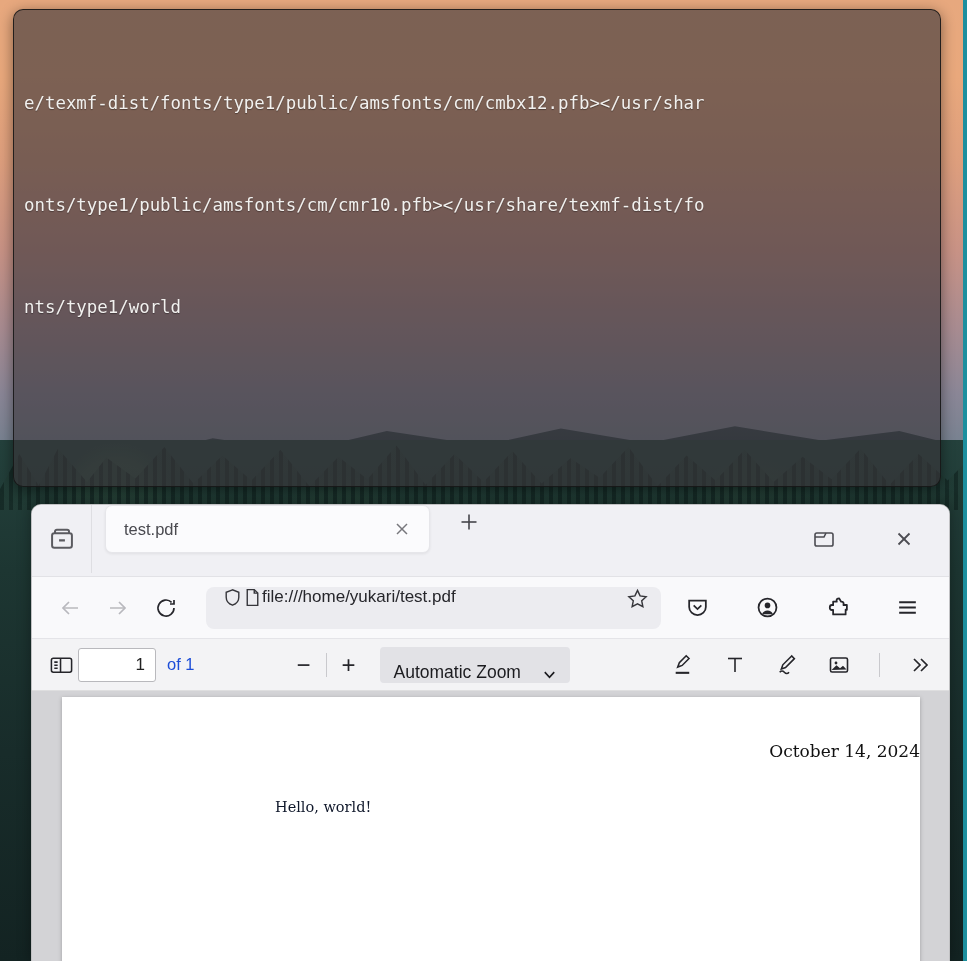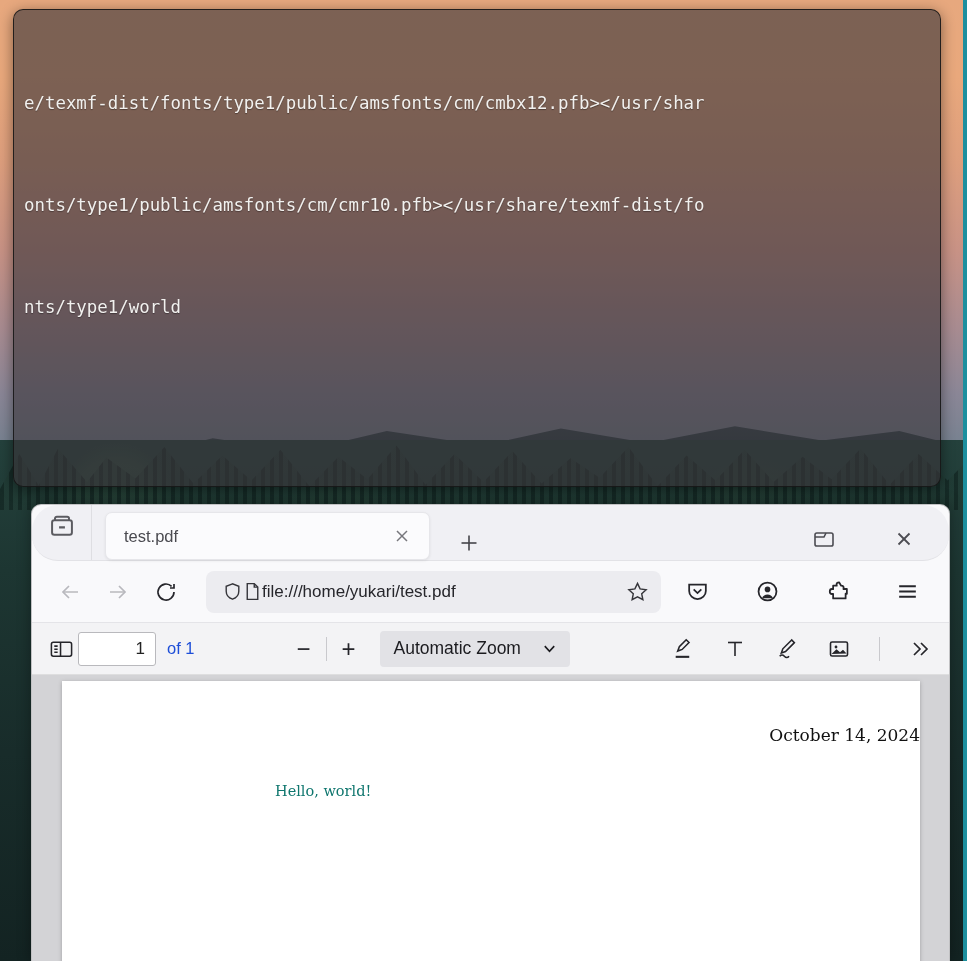--- a/index.html
+++ b/index.html
@@ -87,25 +87,24 @@
     background:#f9f9fb;
     border:1px solid rgba(0,0,0,.22);
     border-bottom:none;
     box-shadow:0 -2px 14px rgba(0,0,0,.35);
     overflow:hidden;
     display:flex; flex-direction:column;
   }
 
   
   #tabstrip {
-    height:56px; display:flex; align-items:flex-end;
+    height:72px; display:flex; align-items:flex-start;
     background:#f0f0f4; flex:0 0 auto;
     border-bottom:1px solid #e2e2e6;
     position:relative;
-    border-radius:26px;
   }
   #fxview-btn {
     width:60px; height:68px; display:flex; align-items:center; justify-content:center;
     border-right:1px solid #dedee2;
   }
   .tab {
     display:flex; align-items:center; gap:10px;
     margin-left:13px;
     width:325px; height:48px; border-radius:7px;
     background:#fbfbfd; border:1px solid #e6e6ea;
@@ -135,21 +134,21 @@
   }
   .navbtn {
     width:48px; height:40px; display:flex; align-items:center; justify-content:center;
     border-radius:6px;
   }
   .navbtn.disabled { color:#b8b8bd; }
   .navbtn.enabled { color:#26262b; }
   #urlbar {
     flex:1; height:42px; margin:0 12px 0 16px;
     background:#ececf0; border-radius:8px;
-    display:flex; align-items:center; gap:0; padding:0 12px 0 16px;
+    display:flex; align-items:flex-start; gap:0; padding:0 12px 0 16px;
     max-width:470px;
   }
   #urltext {
     flex:1; font-size:17px; color:#26262b; white-space:nowrap; overflow:hidden;
   }
   #nav-right { display:flex; align-items:center; gap:22px; margin-left:auto; padding-right:4px; }
 
   
   #pdfbar {
     height:52px; display:flex; align-items:center;
@@ -160,21 +159,21 @@
     width:78px; height:34px; background:#fff;
     border:1px solid #b9b9bd; border-radius:3px;
     text-align:right; padding-right:10px; font-size:17px; color:#222;
     display:flex; align-items:center; justify-content:flex-end;
   }
   #pagecount { font-size:16.5px; color:#1d4ed8; margin-left:11px; }
   .zbtn { width:34px; height:34px; display:flex; align-items:center; justify-content:center; font-size:24px; color:#25252a; }
   .vsep { width:1px; height:24px; background:#c9c9cd; margin:0 5px; }
   #zoomsel {
     height:36px; min-width:190px; background:#e2e2e6; border-radius:4px;
-    display:flex; align-items:center; justify-content:space-between;
+    display:flex; align-items:flex-end; justify-content:space-between;
     padding:0 12px 0 14px; margin-left:14px; font-size:17.5px; color:#1b1b1f;
   }
   #pdf-tools { margin-left:auto; display:flex; align-items:center; gap:18px; color:#25252a; }
 
   
   #viewer { flex:1; background:#d3d3d6; position:relative; overflow:hidden; }
   #page {
     position:absolute; left:30px; top:6px; width:858px; height:400px;
     background:#fff; box-shadow:0 1px 4px rgba(0,0,0,.25);
   }
@@ -188,21 +187,21 @@
   .latex .e { position:relative; top:5px; left:-3px; font-size:22px; }
   .ewe { font-weight:bold; }
   .doc-date {
     text-align:right; margin-top:44px;
     font-family:"DejaVu Serif","Liberation Serif", serif;
     font-size:17px; color:#111;
   }
   .doc-body {
     margin-top:38px; padding-left:213px;
     font-family:"DejaVu Serif","Liberation Serif", serif;
-    font-size:14.5px; color:#0f766e;
+    font-size:14.5px; color:#0f172a;
   }
   svg { display:block; }
 </style>
 </head>
 <body>
 
 <div id="desktop">
   <div id="hill-far"></div>
   <div id="forest"></div>
   <div id="edge-accent"></div>

